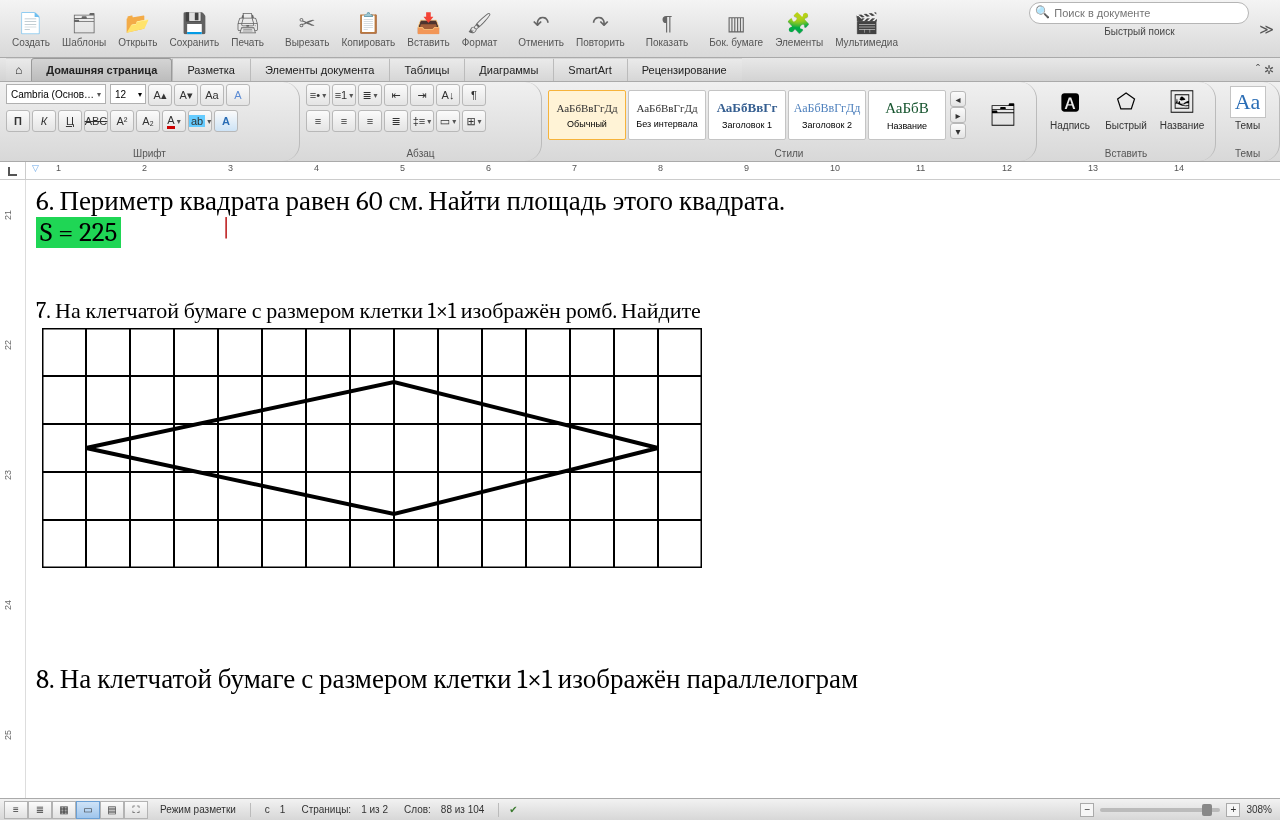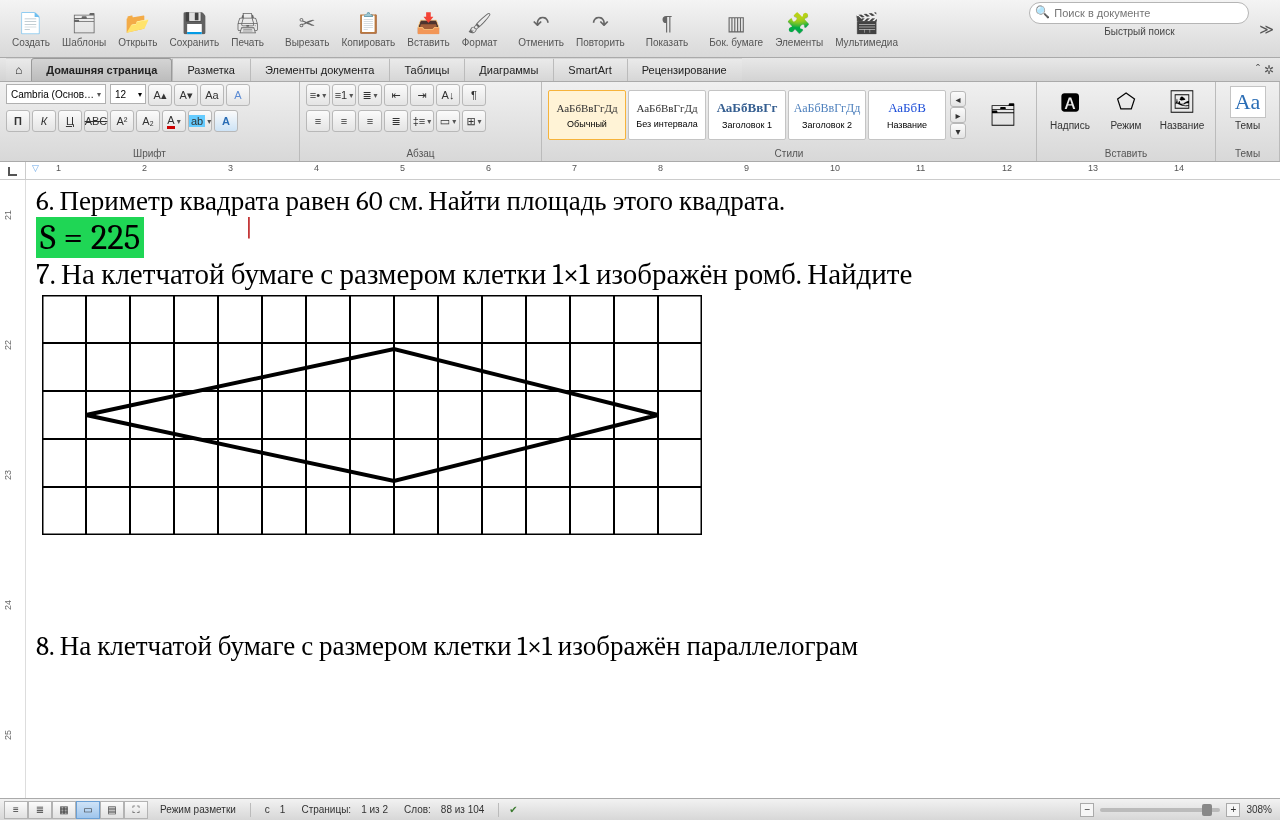--- a/index.html
+++ b/index.html
@@ -21,60 +21,60 @@
   .ribbon-tabs { height:24px; background:linear-gradient(#e8e8e8,#d3d3d3); border-bottom:1px solid #aaa; display:flex; align-items:stretch; padding-left:6px;}
   .rtab { display:flex; align-items:center; padding:0 14px; font-size:11px; color:#222; border:1px solid transparent; border-bottom:none; cursor:pointer; background:linear-gradient(#eaeaea,#d6d6d6);}
   .rtab.home-icon{ padding:0 8px; font-size:12px;}
   .rtab.active { background:linear-gradient(#d4d4d4,#bcbcbc); border-color:#999; font-weight:bold; border-radius:3px 3px 0 0;}
   .rtab + .rtab { border-left:1px solid #bbb; }
   .rtab-spacer{flex:1;}
   .rtab-tools { display:flex; align-items:center; gap:4px; padding-right:6px; color:#555;}
   .rtab-tools span{ font-size:12px; cursor:pointer;}
   
   .ribbon { height:80px; background:linear-gradient(#f0f0f0,#d8d8d8); border-bottom:1px solid #aaa; display:flex; align-items:stretch; }
-  .panel { display:flex; flex-direction:column; border-right:1px solid #bbb; padding:2px 6px 0 6px; }
+  .panel { display:flex; flex-direction:column; border-right:1px solid #bbb; padding:2px 6px 0 6px;border-radius:17px; }
   .panel-title{ text-align:center; font-size:10px; color:#555; margin-top:auto; padding:2px 0;}
   .panel-body{ display:flex; gap:2px; align-items:flex-start; flex:1;}
   .btn { height:22px; border:1px solid #b8b8b8; background:linear-gradient(#fbfbfb,#e4e4e4); border-radius:3px; display:flex; align-items:center; justify-content:center; font-size:11px; cursor:pointer; color:#333; padding:0 4px;}
   .btn.small{width:24px;}
   .btn.drop::after{content:"▾"; font-size:8px; margin-left:2px; color:#555;}
   .font-name { width:100px; height:20px; border:1px solid #b0b0b0; background:#fff; font-size:10px; padding:0 4px; display:flex; align-items:center; position:relative;}
   .font-name::after{content:"▾"; position:absolute; right:4px; font-size:8px; color:#555;}
   .font-size { width:36px; height:20px; border:1px solid #b0b0b0; background:#fff; font-size:10px; padding:0 4px; display:flex; align-items:center; margin-left:2px; position:relative;}
   .font-size::after{content:"▾"; position:absolute; right:3px; font-size:8px;}
   .row { display:flex; gap:2px; margin-bottom:2px;}
   .col { display:flex; flex-direction:column; gap:2px;}
   
   .style-card{ width:78px; height:50px; border:1px solid #c4c4c4; background:#fff; display:flex; flex-direction:column; align-items:center; justify-content:center; font-size:9px; cursor:pointer; border-radius:2px;}
   .style-card.sel{ border:1px solid #f6b33b; background:#fff3d6;}
   .style-sample{ font-size:11px; font-family:"Cambria", Georgia, serif; color:#333; margin-bottom:4px;}
   .style-sample.h1{ font-size:13px; color:#365f91; font-weight:bold;}
   .style-sample.h2{ font-size:12px; color:#4f81bd;}
-  .style-sample.title{ font-size:13px; color:#1d4ed8;}
+  .style-sample.title{ font-size:15px; color:#14532d;}
   .style-nav{ display:flex; flex-direction:column; gap:0; margin-left:2px;}
   .style-nav .btn{ width:16px; height:16px; font-size:10px; padding:0;}
   .big-btn{ display:flex; flex-direction:column; align-items:center; width:54px; cursor:pointer; padding:2px;}
   .big-btn .bi-ico{ width:32px; height:32px; display:flex; align-items:center; justify-content:center; font-size:22px;}
   .big-btn .bi-lbl{ font-size:10px; color:#333; margin-top:2px;}
   
   .ruler-row { height:18px; background:#fff; border-bottom:1px solid #ccc; position:relative; display:flex;}
   .ruler-left{ width:26px; border-right:1px solid #ccc; display:flex; align-items:center; justify-content:center;}
   .ruler-left svg{display:block;}
   .ruler { flex:1; position:relative; background:#fff;}
   .ruler-num{ position:absolute; top:1px; font-size:9px; color:#555;}
   .ruler-mark{ position:absolute; bottom:6px; font-size:9px; color:#6aa8e8;}
   
   .doc-area{ position:absolute; top:180px; bottom:22px; left:0; right:0; background:#0f766e; overflow:hidden;}
   .vruler{ position:absolute; left:0; top:0; bottom:0; width:26px; border-right:1px solid #ddd; background:#fff;}
   .vruler .vn{ position:absolute; left:3px; transform:rotate(-90deg); transform-origin: left top; font-size:9px; color:#666;}
   .page{ position:absolute; left:26px; right:0; top:0; bottom:0; background:#fff; }
   .content{ font-family: Cambria, Georgia, "Times New Roman", serif; color:#000; padding: 6px 0 0 10px;}
   .p6{ font-size:27px; }
-  .ans{ font-size:35px; background:#1fd655; display:inline-block; padding:0 4px;}
-  .p7{ font-size:29px; }
+  .ans{ font-size:27px; background:#1fd655; display:inline-block; padding:0 4px;}
+  .p7{ font-size:22px; margin-top:50px;}
   .p7-cont{ font-size:27px; margin-top:4px;}
   .p8{ font-size:27px; margin-top:89px;}
   .rhombus-fig{ display:inline-block; vertical-align:bottom; margin-left:6px;}
   .cursor-mark{ color:#c33233; font-size:18px; margin-left:100px; display:inline-block; vertical-align:top;}
   
   .statusbar{ position:absolute; bottom:0; left:0; right:0; height:22px; background:linear-gradient(#f2f2f2,#d7d7d7); border-top:1px solid #aaa; display:flex; align-items:center; font-size:10px; color:#333;}
   .view-btns{ display:flex; gap:0; padding:0 4px;}
   .vbtn{ width:24px; height:18px; border:1px solid #b3b3b3; background:linear-gradient(#fbfbfb,#e1e1e1); display:flex; align-items:center; justify-content:center; cursor:pointer; font-size:10px;}
   .vbtn.sel{ background:linear-gradient(#cfe3f7,#9fc5ec); border-color:#6a9fd4;}
   .status-sep{ width:1px; height:14px; background:#bbb; margin:0 6px;}
@@ -283,21 +283,21 @@
   </div>
 
   <div class="panel" style="width:180px;">
     <div class="panel-body" id="insert-body">
         <div class="big-btn">
           <div class="bi-ico">🅰</div>
           <div class="bi-lbl">Надпись</div>
         </div>
         <div class="big-btn">
           <div class="bi-ico">⬠</div>
-          <div class="bi-lbl">Режим</div>
+          <div class="bi-lbl">Быстрый</div>
         </div>
         <div class="big-btn">
           <div class="bi-ico">🖼</div>
           <div class="bi-lbl">Название</div>
         </div>
       </div>
     <div class="panel-title">Вставить</div>
   </div>
 
   <div class="panel" style="width:64px;">

